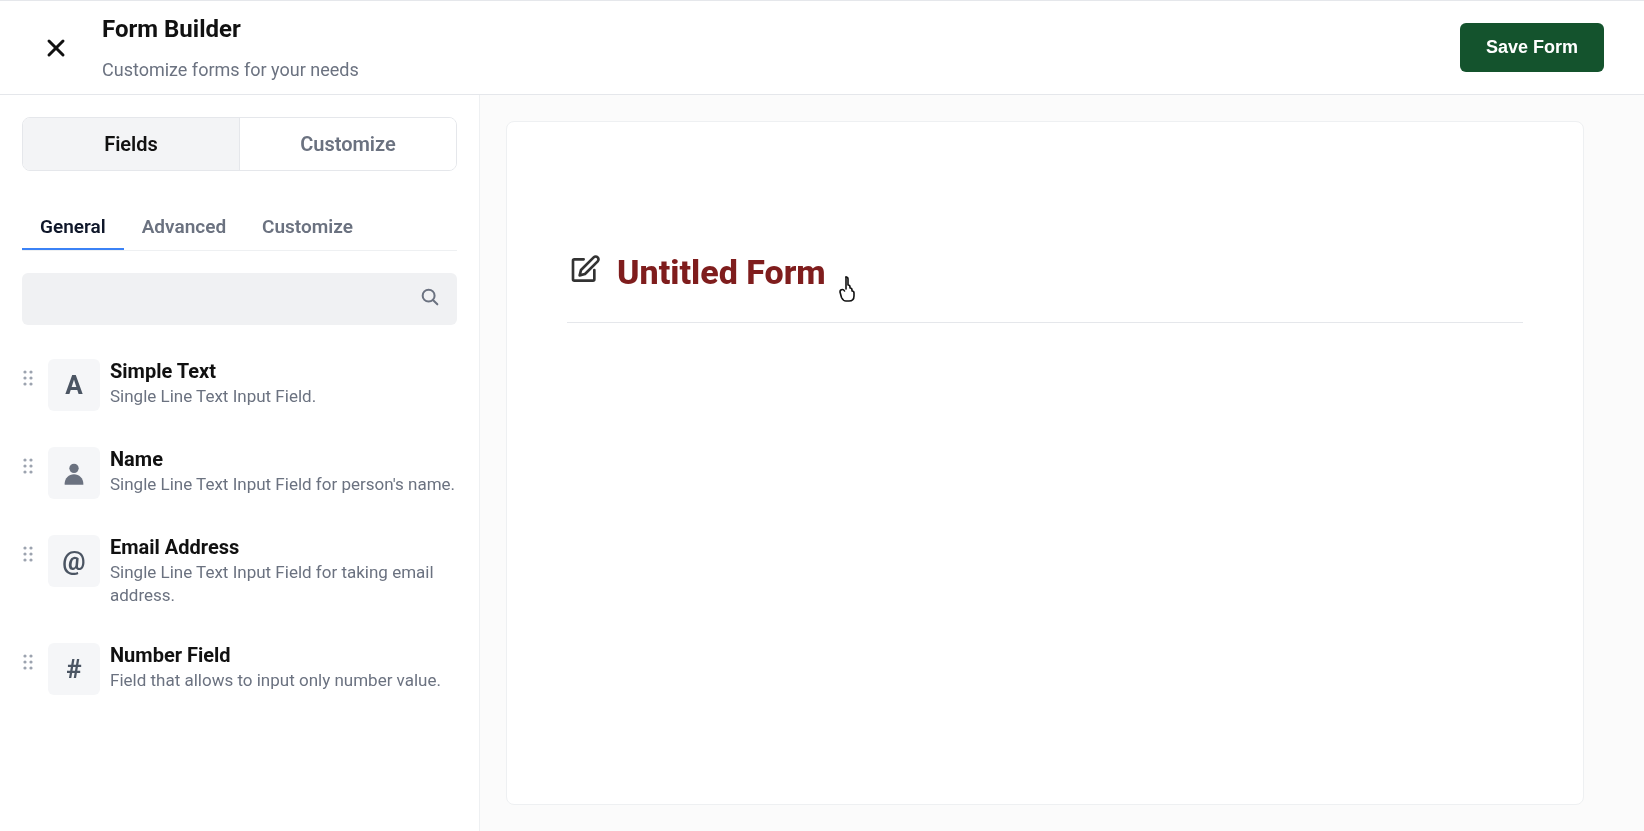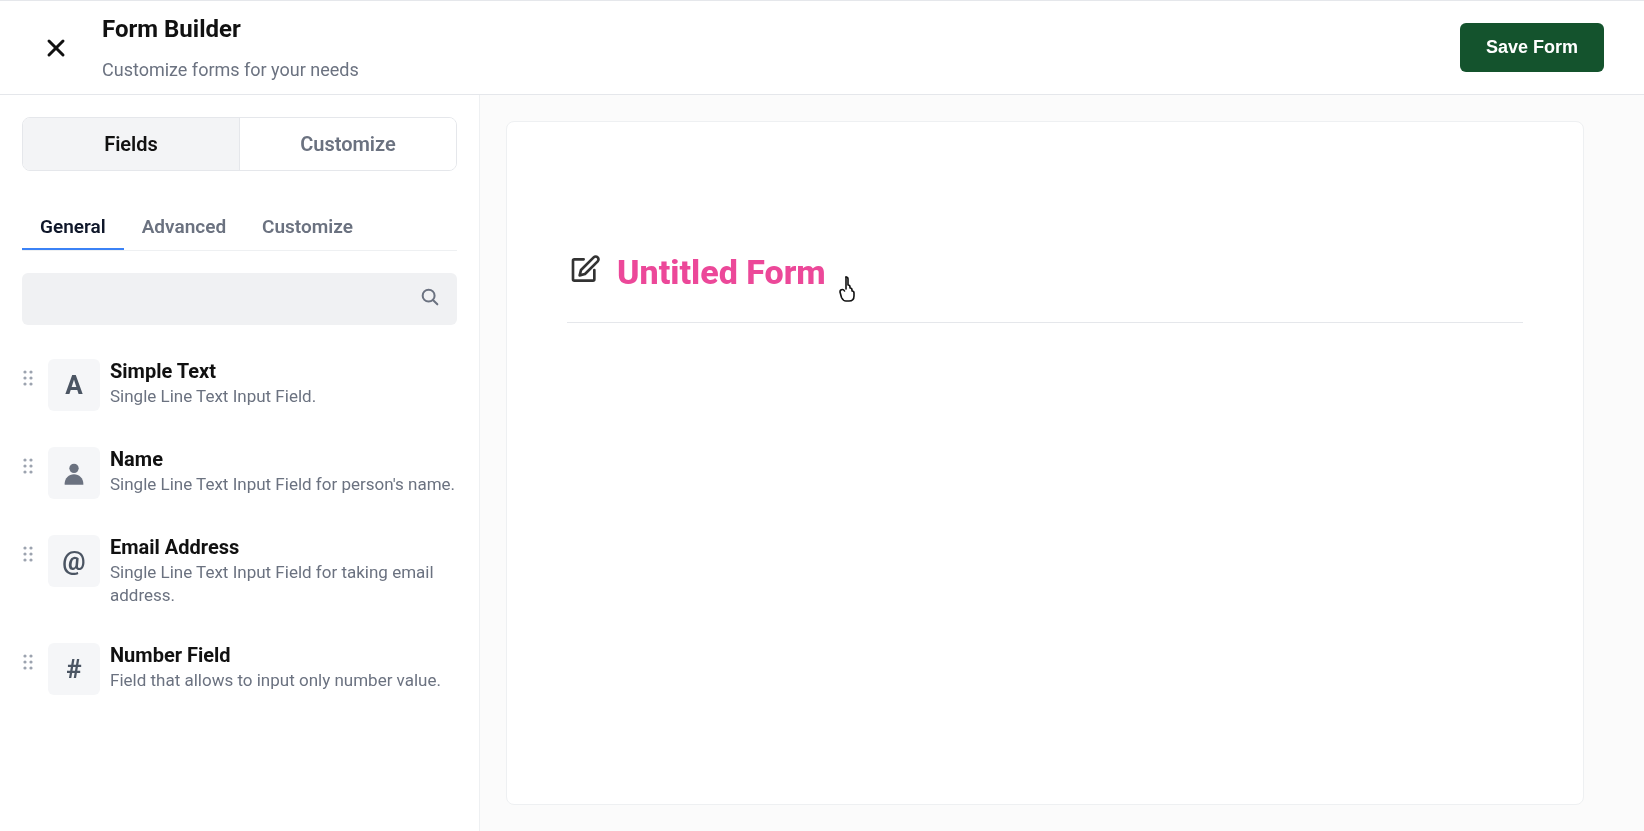--- a/index.html
+++ b/index.html
@@ -27,21 +27,21 @@
   .field-item { display:flex; align-items:flex-start; gap:10px; padding:12px 0 24px 0; cursor:grab; }
   .drag-dots { width:16px; padding-top:10px; color:#9ca3af; flex-shrink:0; }
   .drag-dots svg { display:block; }
   .field-icon { width:52px; height:52px; border-radius:6px; background:#f5f6f8; display:flex; align-items:center; justify-content:center; color:#4b5563; font-size:26px; font-weight:700; flex-shrink:0; }
   .field-text h3 { font-size:20px; font-weight:700; color:#111; }
   .field-text p { font-size:17px; color:#6b7280; margin-top:2px; line-height:1.35; }
   .canvas { flex:1; padding:26px 60px 26px 26px; }
   .canvas-card { background:#fff; border:1px solid #eef0f2; border-radius:8px; height:100%; padding:130px 60px 40px 60px; position:relative; }
   .form-title-row { display:flex; align-items:center; gap:16px; margin-left:2px; }
   .edit-icon { color:#333; }
-  .form-title { font-size:34px; font-weight:800; color:#ec4899; }
+  .form-title { font-size:34px; font-weight:800; color:#7f1d1d; }
   .title-underline { margin-top:30px; height:1px; width:100%; background:#e5e7eb; }
   .dropzone { margin-top:82px; border:2px dashed #9ca3af; border-radius:12px; height:270px; display:flex; flex-direction:column; align-items:center; justify-content:center; gap:10px; color:#374151; }
   .dropzone-icon { color:#6b7280; margin-bottom:12px; }
   .dropzone h2 { font-size:24px; font-weight:700; font-family: Georgia, 'Times New Roman', serif; }
   .dropzone p { font-size:17px; color:#4b5563; font-family: Georgia, 'Times New Roman', serif; margin-top:2px; }
   .cursor-hand { position:absolute; color:#333; }
 </style>
 </head>
 <body>
 

